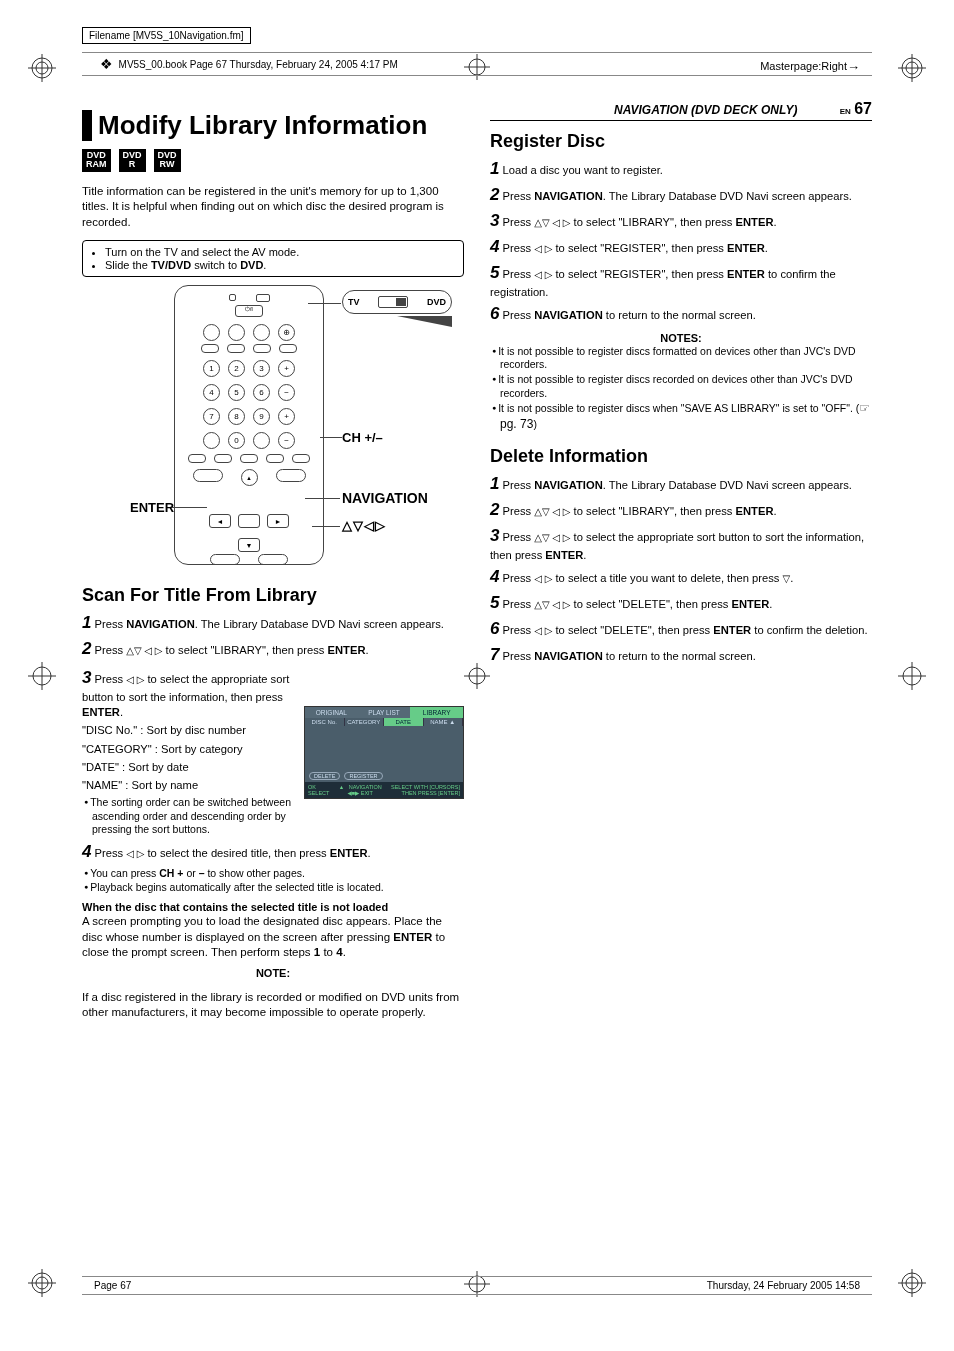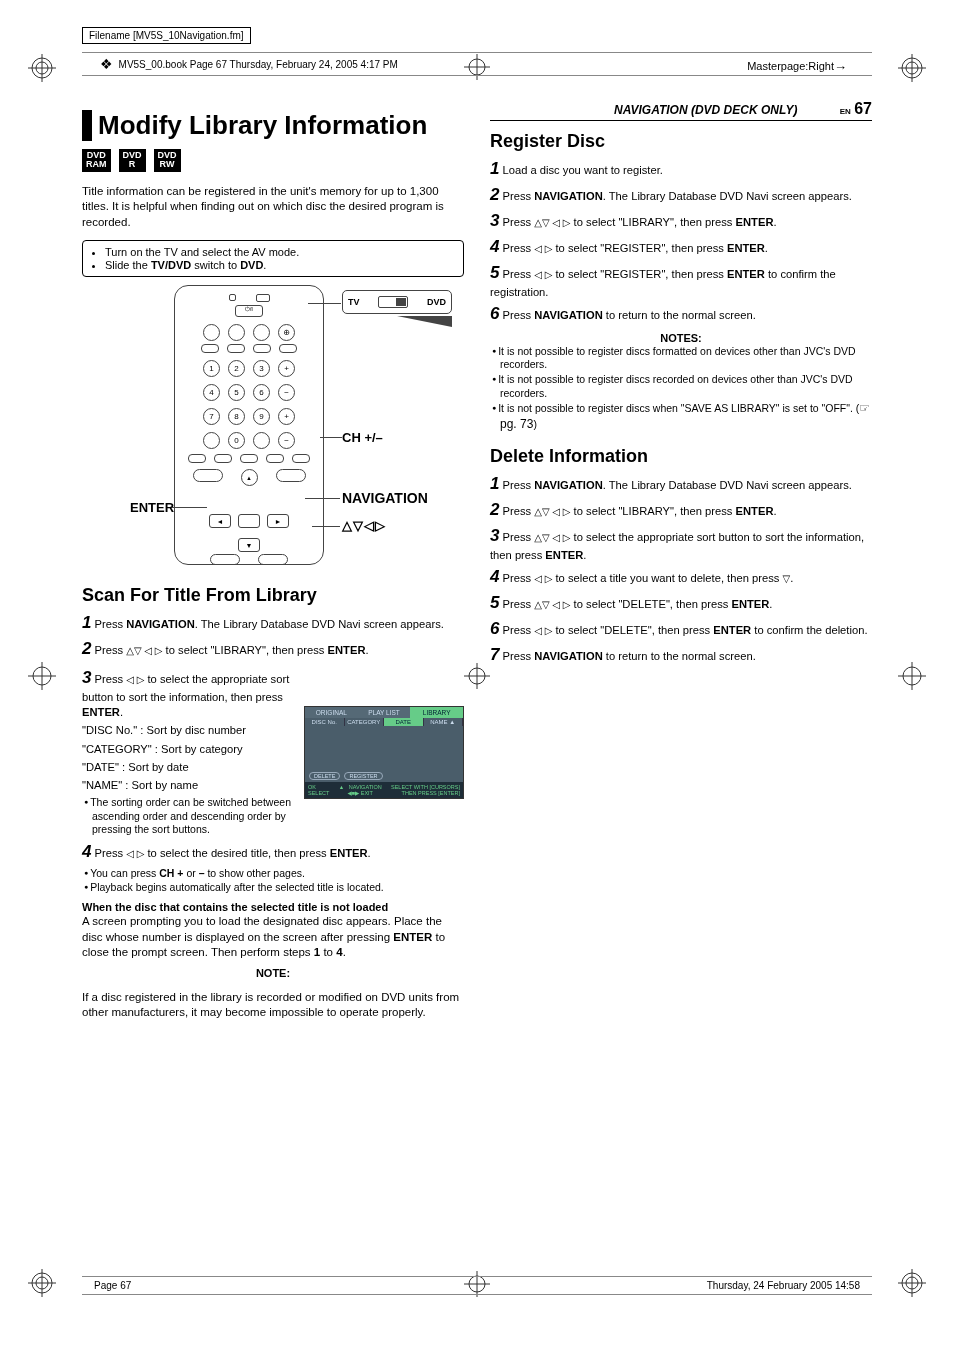--- a/index.html
+++ b/index.html
@@ -46,21 +46,21 @@
     top: 52px; left: 82px; right: 82px;
     border-top: 1px solid #888;
     border-bottom: 1px solid #888;
     padding: 4px 18px;
     font-size: 10px;
     display:flex; align-items:center; gap:6px;
   }
   .frame-header .book-icon { font-size:14px; line-height:1; }
   .masterpage {
     position:absolute;
-    top: 58px; right: 107px;
+    top: 58px; right: 94px;
     font-size: 11px;
   }
   .masterpage .arrow { font-size:13px; }
   .content {
     position:absolute;
     top: 100px; left: 82px; right: 82px; bottom: 80px;
     display:flex; gap: 26px;
   }
   .col { flex:1; min-width:0; }
   .section-hdr {
@@ -129,21 +129,21 @@
   }
   .remote .dpad .dn { width:22px; height:14px; bottom:0; left:37px; }
   .remote .dpad .lf { width:22px; height:14px; top:22px; left:8px; }
   .remote .dpad .rg { width:22px; height:14px; top:22px; right:8px; }
   .remote .dpad .ok { width:22px; height:14px; top:22px; left:37px; }
   .sidepanel {
     position:absolute; top:5px; left: 260px;
     width: 110px;
   }
   .sidepanel .tvdvd {
-    border:1.2px solid #444; border-radius:5px;
+    border:1.2px solid #444; border-radius:12px;
     height:24px; display:flex; align-items:center; justify-content:space-between;
     padding:0 5px; font-size:9px; font-weight:bold;
   }
   .sidepanel .switch { width:30px; height:12px; border:1.2px solid #444; border-radius:2px; position:relative; }
   .sidepanel .switch:before { content:""; position:absolute; right:1px; top:1px; width:10px; height:8px; background:#444; }
   .sidepanel .wedge { width:0; height:0; border-top:11px solid #444; border-left:55px solid transparent; margin-top:2px; margin-left:auto; }
   .callout {
     position:absolute;
     font-size:13px; font-weight:bold;
     font-family: "Arial Narrow", Arial, sans-serif;

